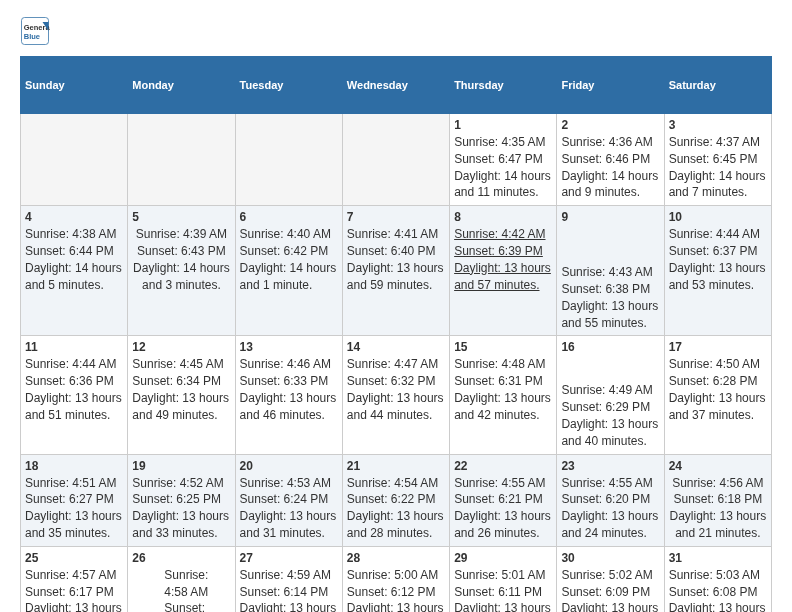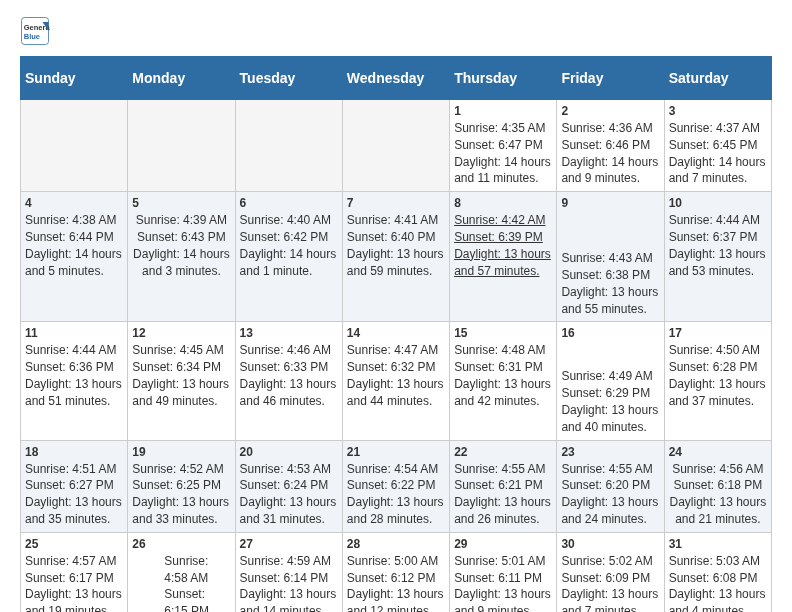--- a/index.html
+++ b/index.html
@@ -45,23 +45,23 @@
       margin-top: 2px;
     }
     .calendar-table {
       width: 100%;
       border-collapse: collapse;
       table-layout: fixed;
     }
     .calendar-table th {
       background-color: #2e6da4;
       color: #fff;
-      font-size: 14px;
+      font-size: 11px;
       font-weight: bold;
-      padding: 13px 4px;
+      padding: 22px 4px;
       text-align: left;
       border: 1px solid #2e6da4;
     }
     .calendar-table td {
       border: 1px solid #ccc;
       vertical-align: top;
       padding: 4px 4px 4px 4px;
       font-size: 9px;
       color: #333;
       height: 78px;

